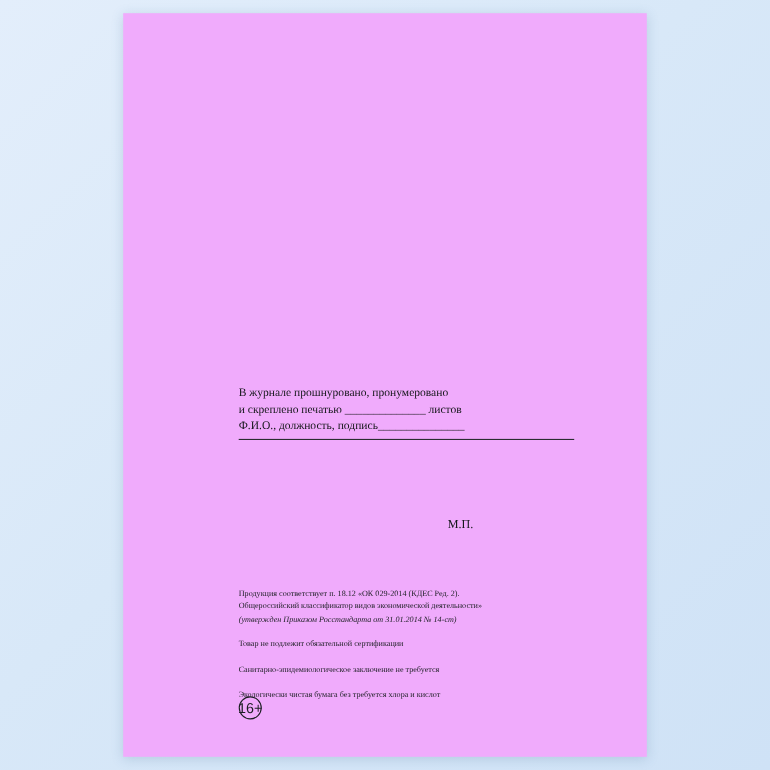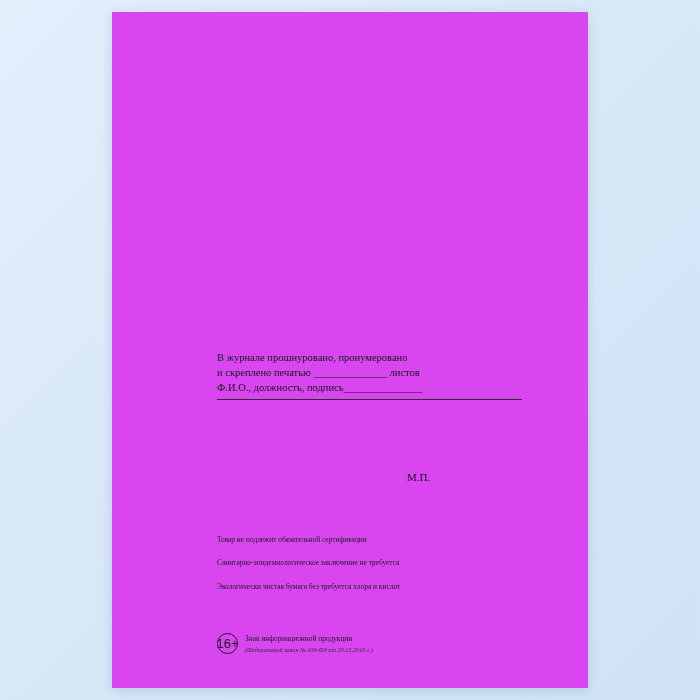--- a/index.html
+++ b/index.html
@@ -19,21 +19,21 @@
     width: 700px;
     height: 700px;
     background: linear-gradient(135deg, #e3eefb 0%, #d8e8f8 45%, #cfe2f6 100%);
   }
   .page {
     position: absolute;
     left: 112px;
     top: 12px;
     width: 476px;
     height: 676px;
-    background: #d946ef;
+    background: #f0abfc;
     box-shadow: 0 2px 10px rgba(70,110,150,0.22);
   }
   .page-inner {
     position: absolute;
     left: 0; top: 0; right: 0; bottom: 0;
   }
 
   
   .mid-block {
     position: absolute;
@@ -132,27 +132,28 @@
     <div class="mid-block">
       <div class="line">В журнале прошнуровано, пронумеровано</div>
       <div class="line">и скреплено печатью ______________ листов</div>
       <div class="line">Ф.И.О., должность, подпись_______________</div>
       <span class="rule"></span>
     </div>
 
     <div class="mp">М.П.</div>
 
     <div class="legal">
+      <div class="para gap-1">
+        <div>Продукция соответствует п. 18.12 «ОК 029-2014 (КДЕС Ред. 2).</div>
+        <div>Общероссийский классификатор видов экономической деятельности»</div>
+        <div class="italic">(утвержден Приказом Росстандарта от 31.01.2014 № 14-ст)</div>
+      </div>
       <div class="para gap-2">Товар не подлежит обязательной сертификации</div>
       <div class="para gap-2">Санитарно-эпидемиологическое заключение не требуется</div>
       <div class="para">Экологически чистая бумага без требуется хлора и кислот</div>
     </div>
 
     <div class="age-row">
       <div class="age-badge">16+</div>
-      <div class="age-text">
-        <span>Знак информационной продукции</span>
-        <span class="law">(Федеральный закон № 436-ФЗ от 29.12.2010 г.)</span>
-      </div>
     </div>
 
   </div>
 </div>
 
 </body></html>

